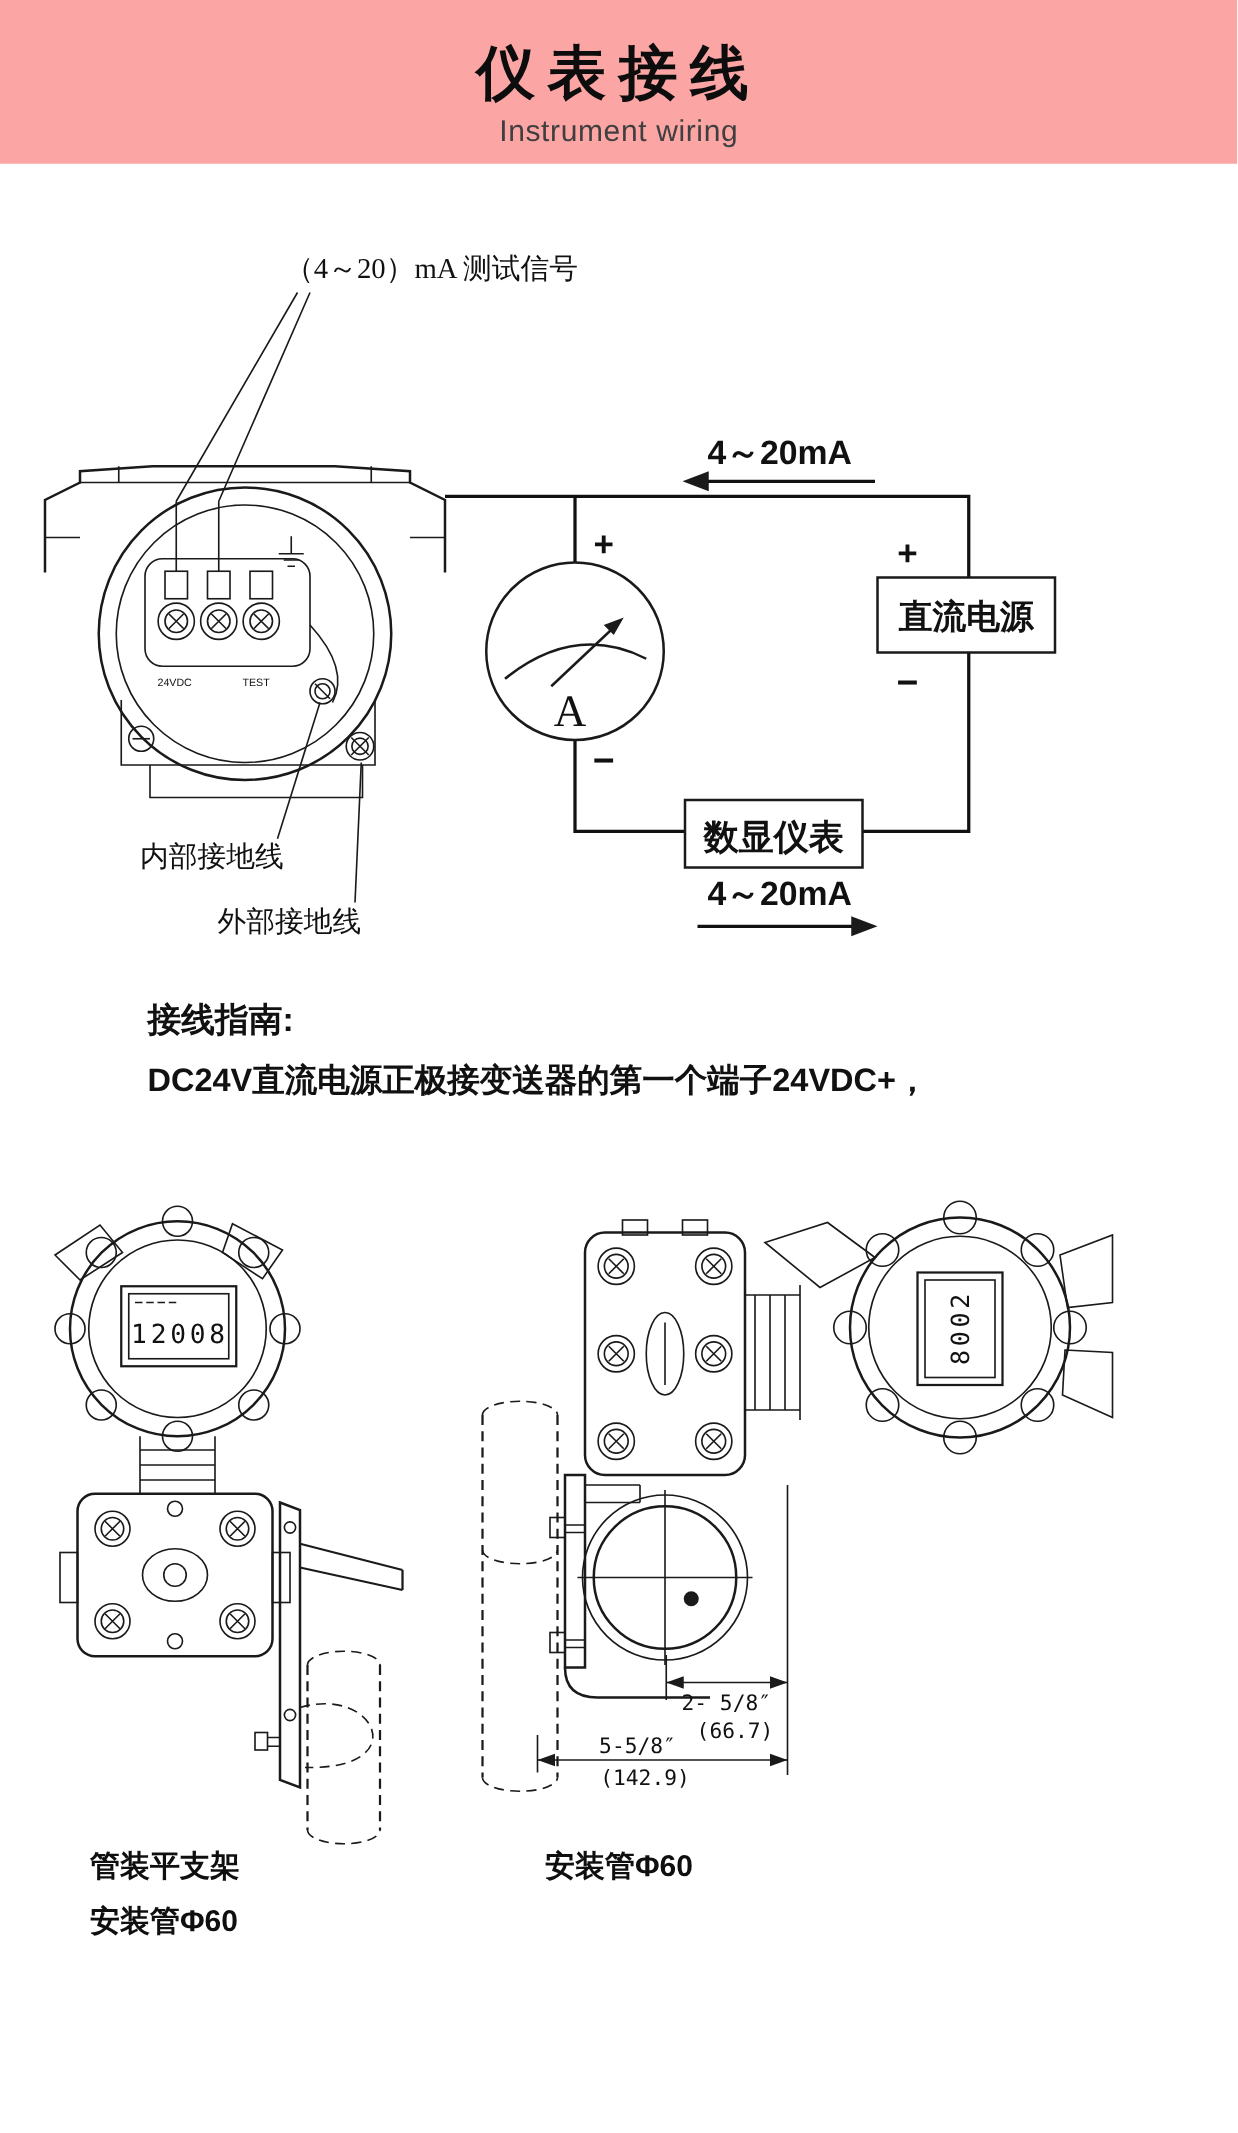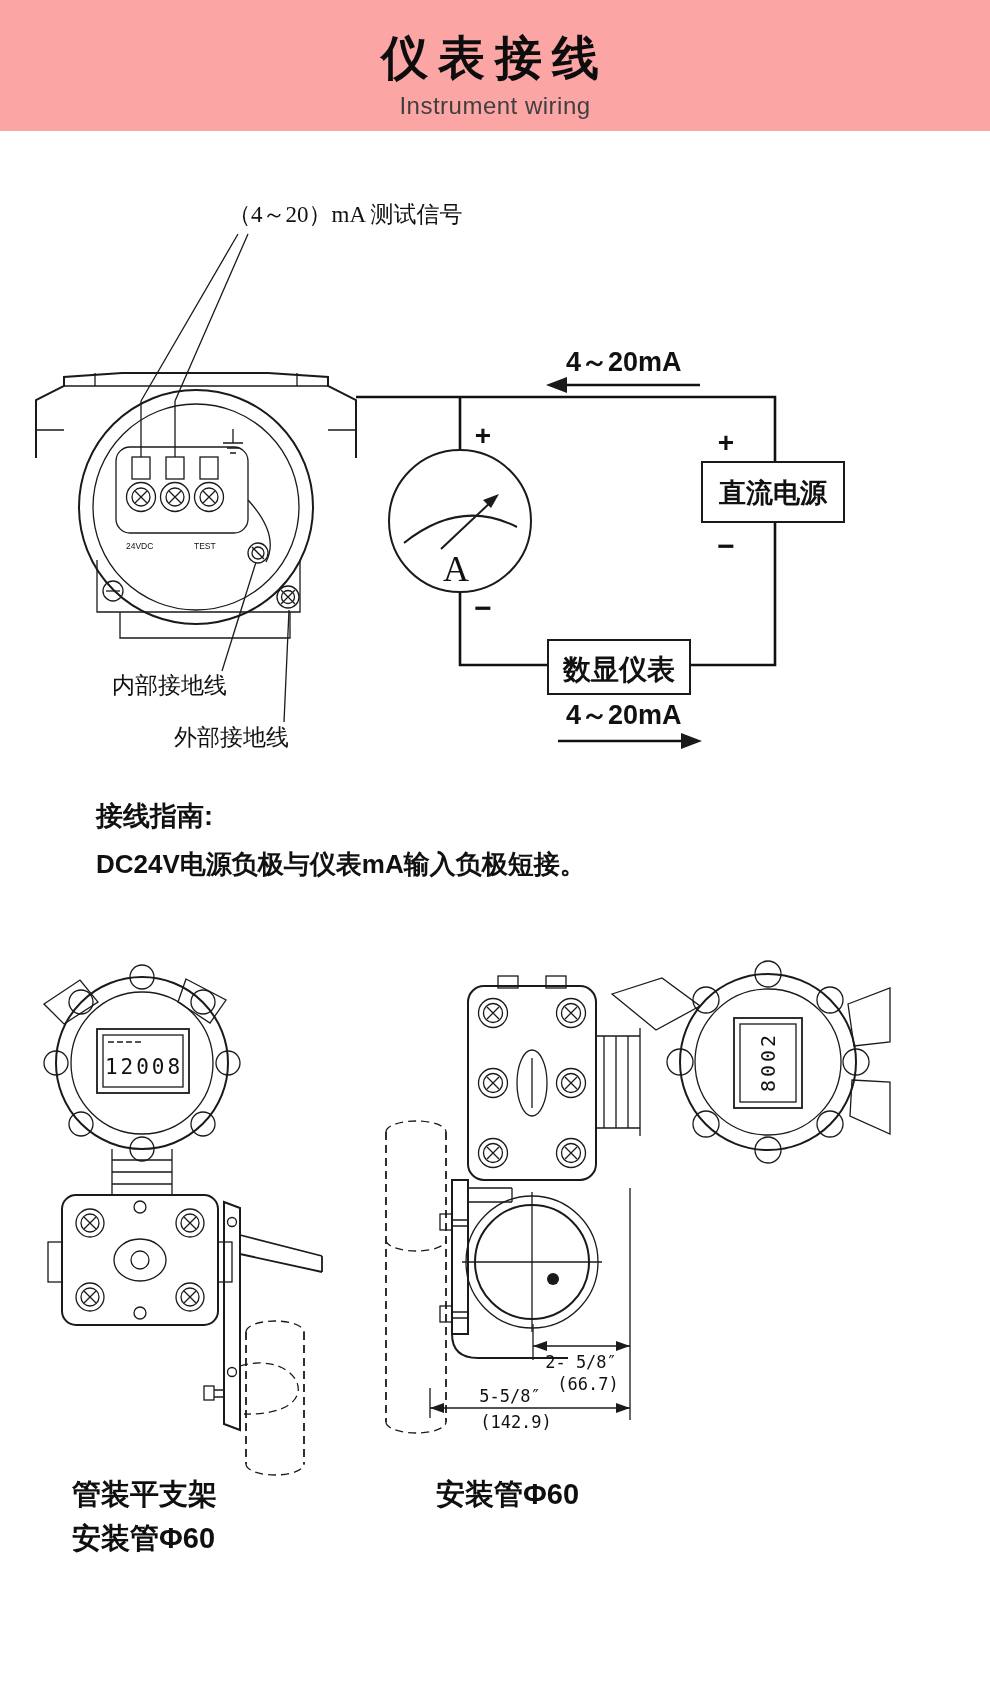--- a/index.html
+++ b/index.html
@@ -12,24 +12,24 @@
   svg{position:absolute;left:0}
   svg text{fill:#111}
   .t-serif{font-family:"Liberation Serif","DejaVu Serif",serif}
   .t-mono{font-family:"DejaVu Sans Mono","Liberation Mono",monospace}
   .ln{stroke:#1a1a1a;fill:none;stroke-width:2}
   .thin{stroke:#1a1a1a;fill:none;stroke-width:1.3}
   .med{stroke:#1a1a1a;fill:none;stroke-width:1.8}
   .wire{stroke:#111;fill:none;stroke-width:2.6}
   .dash{stroke-dasharray:8 5}
   .fillk{fill:#1a1a1a;stroke:none}
-  .guide{position:absolute;left:96px;top:798px;width:800px}
+  .guide{position:absolute;left:118px;top:798px;width:800px}
   .guide-title{font-size:27px;font-weight:700;margin:0 0 10px 0}
   .guide-line{font-size:26px;font-weight:600;line-height:40px;margin:0}
-  .caption{position:absolute;font-size:29px;font-weight:600;line-height:44px;color:#0f0f0f}
+  .caption{position:absolute;font-size:24px;font-weight:600;line-height:44px;color:#0f0f0f}
   .caption-left{left:72px;top:1472px}
   .caption-right{left:436px;top:1472px}
 </style>
 </head>
 <body>
 
 <div class="page">
 
   <div class="header">
     <h1 class="header-title">仪表接线</h1>
@@ -138,21 +138,21 @@
       <line class="thin" x1="222" y1="671" x2="256" y2="562"></line>
     </g>
     <g>
       <text class="t-serif" x="174" y="745" font-size="23">外部接地线</text>
       <line class="thin" x1="284" y1="722" x2="289" y2="610"></line>
     </g>
   </svg>
 
   <div class="guide">
     <p class="guide-title">接线指南:</p>
-    <p class="guide-line">DC24V电源负极与仪表mA输入负极短接。</p>
+    <p class="guide-line">DC24V直流电源正极接变送器的第一个端子24VDC+，</p>
   </div>
 
   <svg style="top:955px" width="990" height="530" viewBox="0 955 990 530">
 
     <g>
       <g>
         <circle class="thin" cx="228" cy="1063" r="12"></circle>
         <circle class="thin" cx="203" cy="1124" r="12"></circle>
         <circle class="thin" cx="142" cy="1149" r="12"></circle>
         <circle class="thin" cx="81" cy="1124" r="12"></circle>

